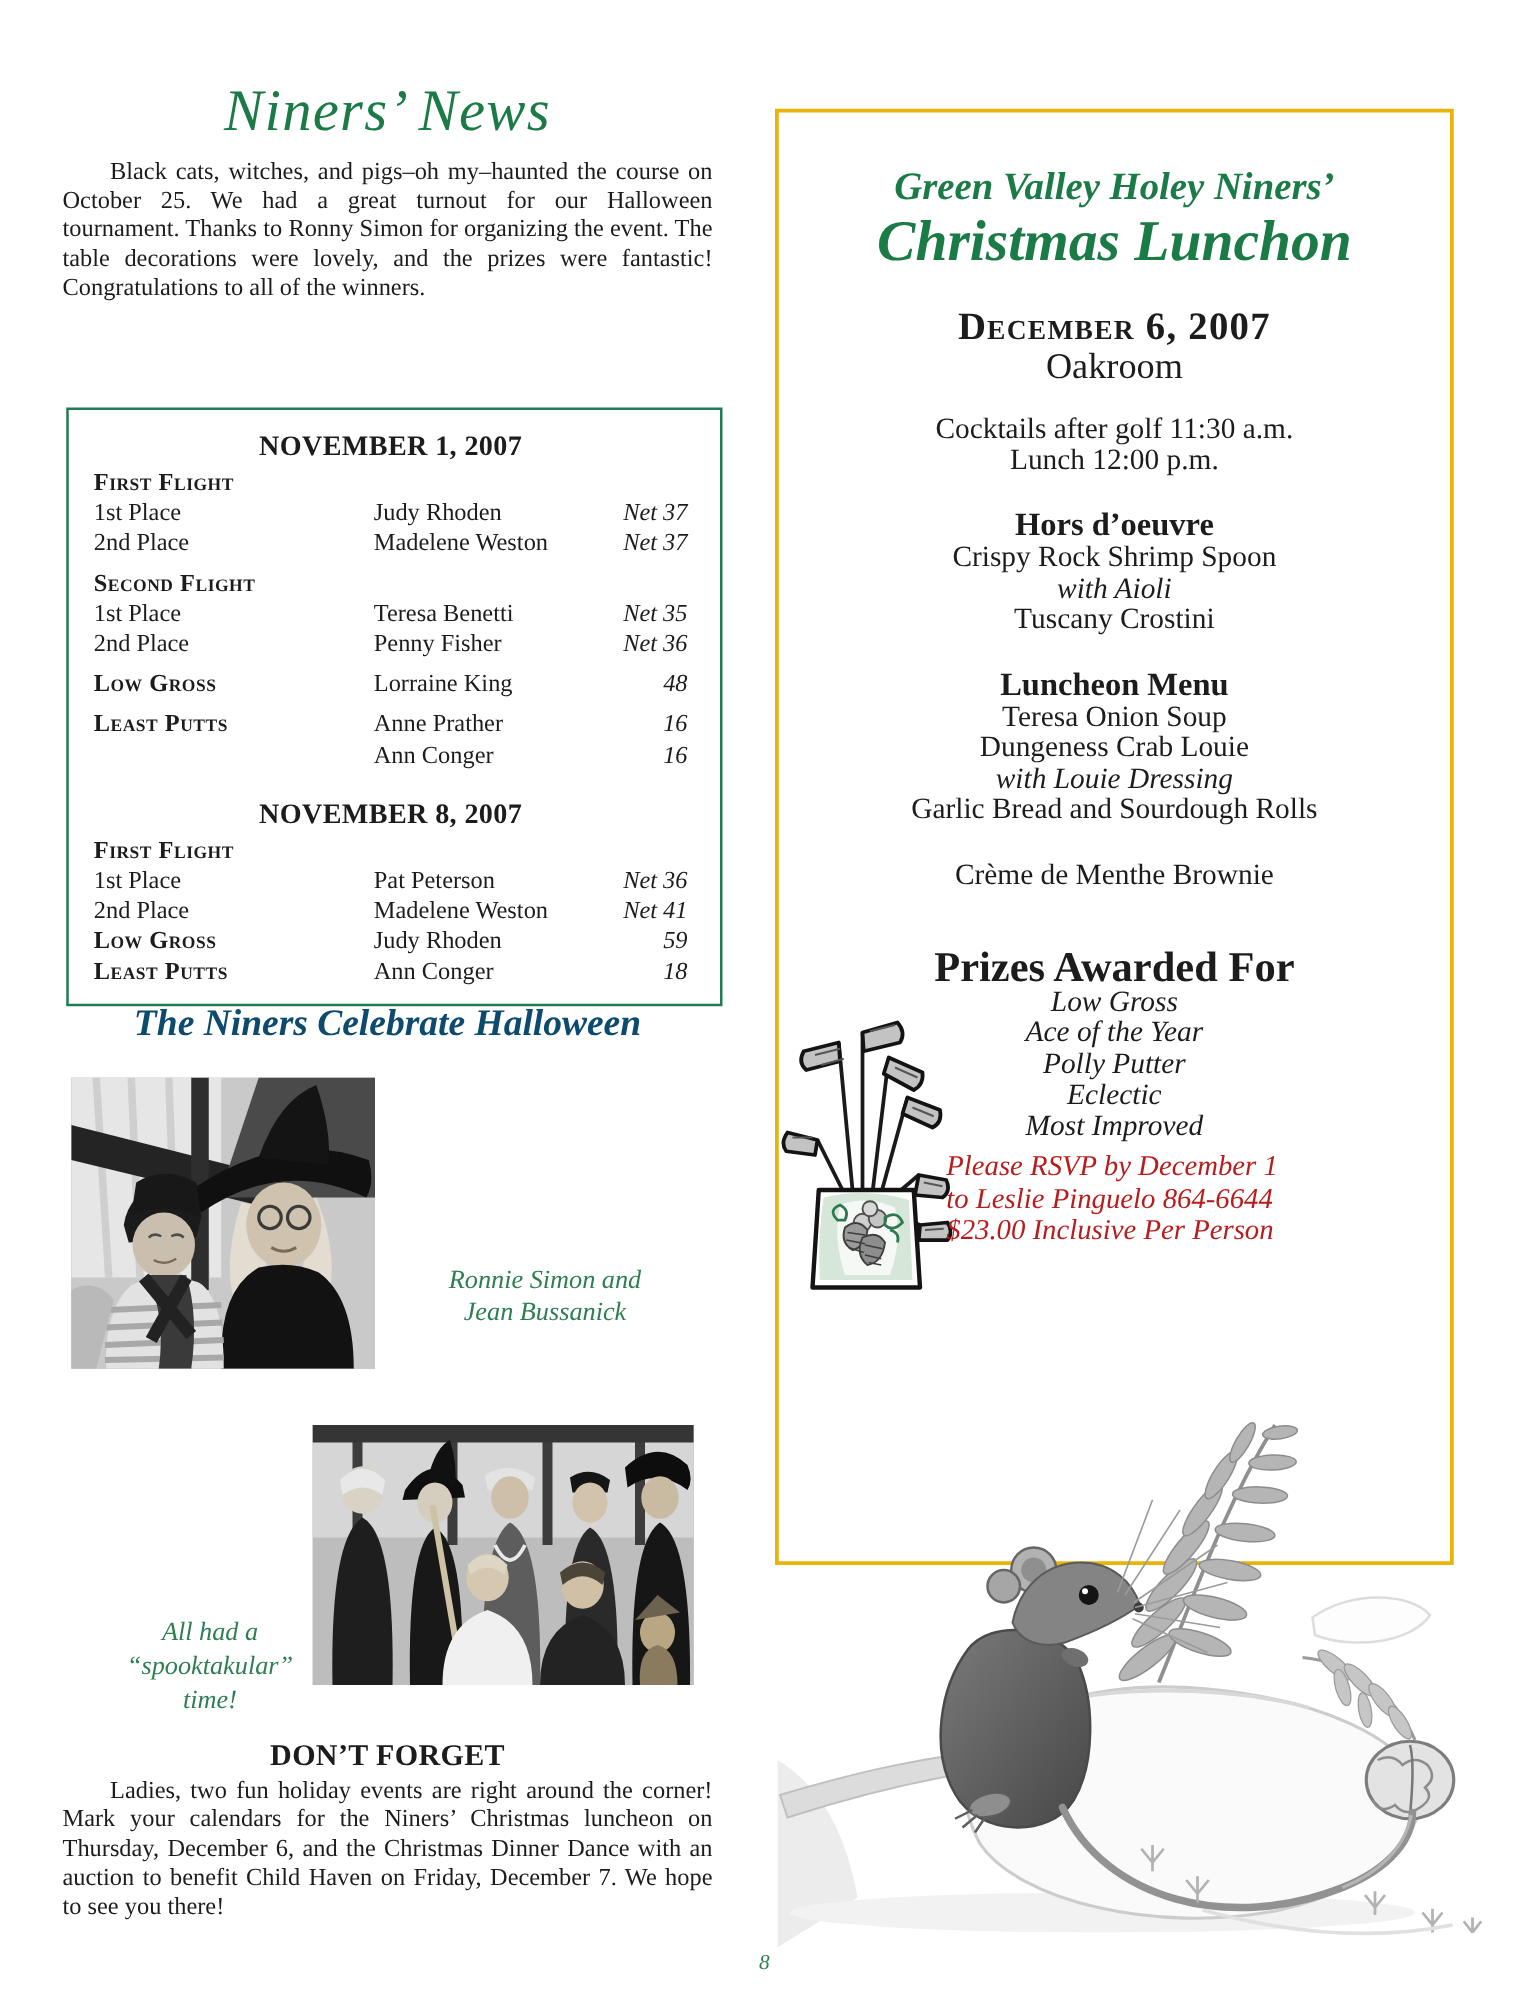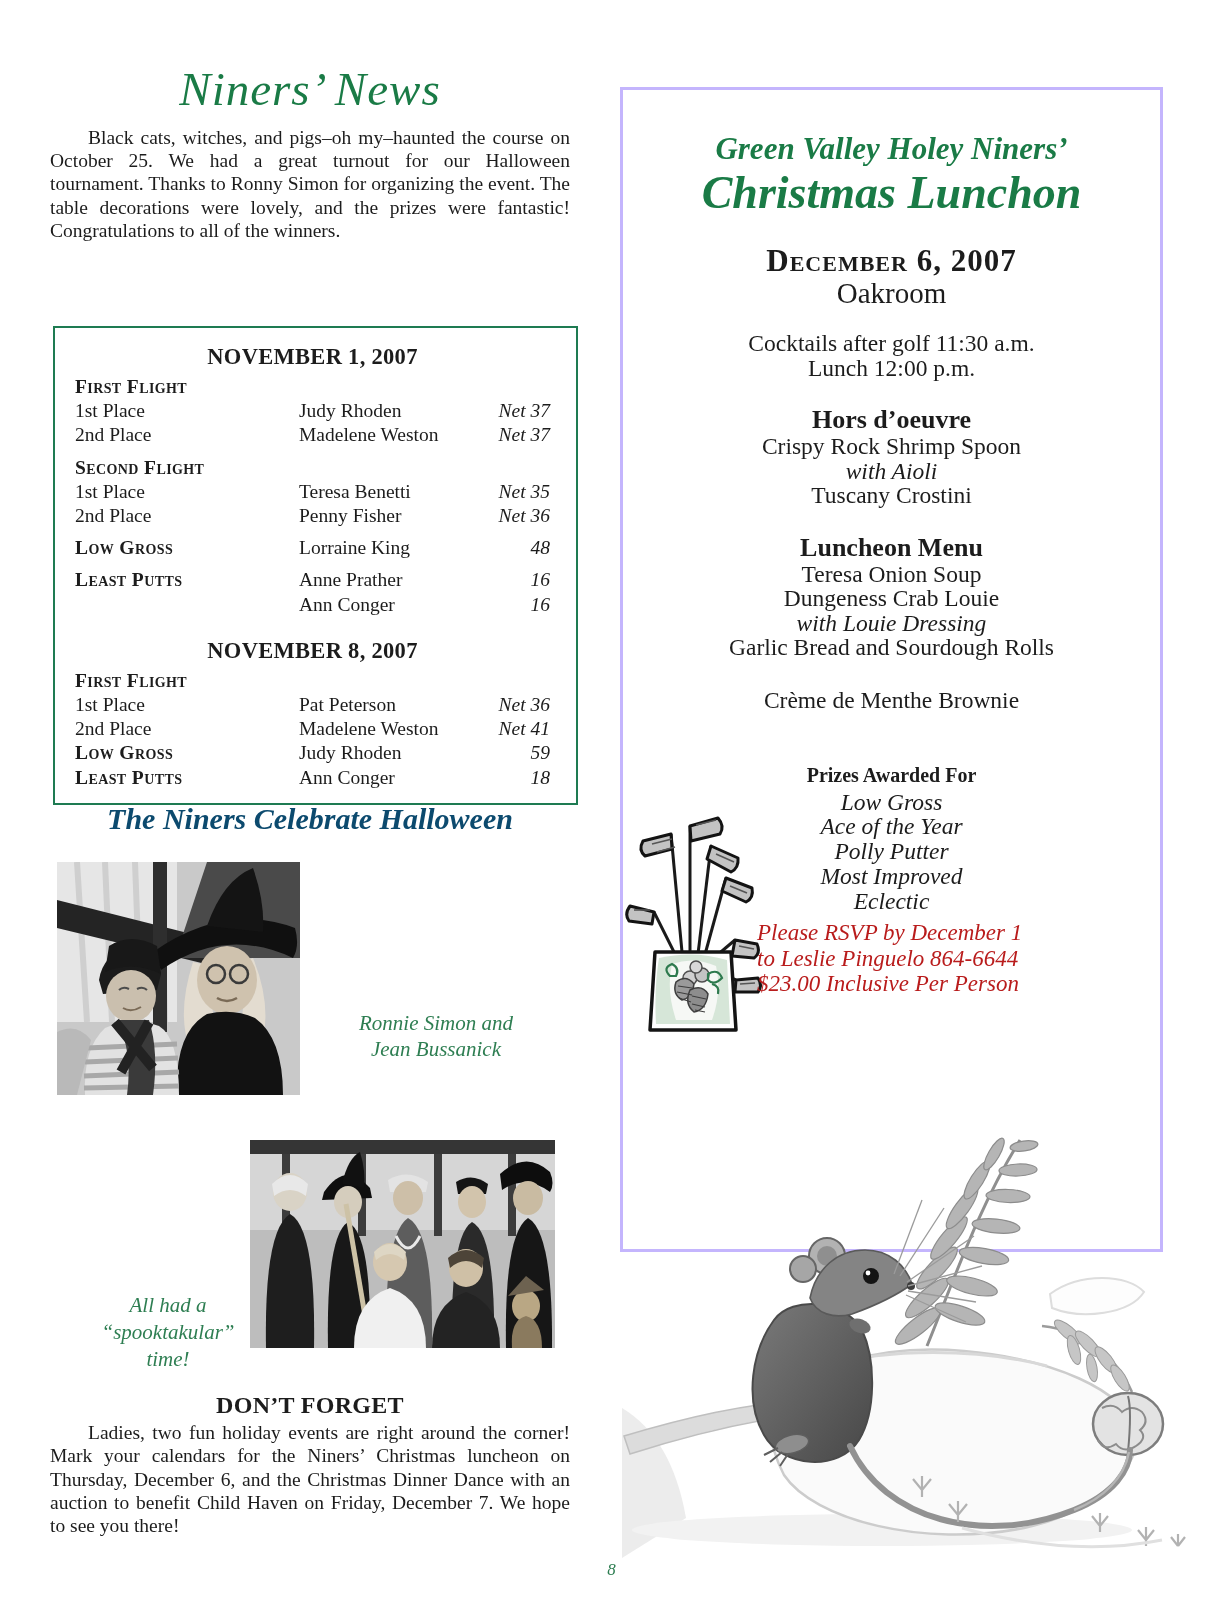--- a/index.html
+++ b/index.html
@@ -31,32 +31,32 @@
   .photo1{left:57px;top:862px;width:243px;height:233px;}
   .photo2{left:250px;top:1140px;width:305px;height:208px;}
   .caption{font-style:italic;color:#2e7e52;text-align:center;font-size:21px;line-height:26px;}
   .cap1{left:336px;top:1010px;width:200px;}
   .cap2{left:78px;top:1292px;width:180px;line-height:27px;}
 
   .df{left:50px;top:1394px;width:520px;}
   .df-heading{font-size:24px;font-weight:bold;text-align:center;margin:0 0 4px;letter-spacing:.3px;}
 
   
-  .xmas-box{left:620px;top:87px;width:543px;height:1165px;border:3px solid #c4b5fd;
+  .xmas-box{left:620px;top:87px;width:543px;height:1165px;border:3px solid #eab308;
     box-sizing:border-box;text-align:center;}
   .org-line{margin-top:42px;font-size:31px;line-height:34px;font-weight:bold;font-style:italic;color:#1a7b46;}
   .event-line{margin-top:2px;font-size:46px;line-height:50px;font-weight:bold;font-style:italic;color:#1a7b46;}
   .date-line{margin-top:26px;font-size:31px;line-height:33px;font-weight:bold;font-variant:small-caps;letter-spacing:1px;}
   .venue-line{font-size:29px;line-height:32px;}
   .times{margin-top:22px;font-size:23.5px;line-height:24.5px;}
   .menu-h{margin-top:25px;font-size:26px;line-height:29px;font-weight:bold;}
   .menu-l{font-size:23.5px;line-height:24.5px;}
   .it{font-style:italic;}
   .dessert{margin-top:27px;font-size:23.5px;}
-  .prizes-h{margin-top:46px;font-size:20px;line-height:30px;font-weight:bold;}
+  .prizes-h{margin-top:46px;font-size:34px;line-height:30px;font-weight:bold;}
   .prize-l{font-style:italic;font-size:23.5px;line-height:24.8px;}
   .rsvp{left:757px;top:920px;width:310px;text-align:left;font-style:italic;
     font-size:23px;line-height:25.5px;color:#b91c1c;}
 
   .golf-ill{left:624px;top:812px;width:138px;height:222px;}
   .mouse-ill{left:622px;top:1088px;width:566px;height:470px;}
 
   .pageno{left:0;top:1560px;width:1223px;text-align:center;
     font-size:17px;font-style:italic;color:#2e7e52;}
 </style>
@@ -254,22 +254,22 @@
     <div class="menu-h">Luncheon Menu</div>
     <div class="menu-l">Teresa Onion Soup</div>
     <div class="menu-l">Dungeness Crab Louie</div>
     <div class="menu-l it">with Louie Dressing</div>
     <div class="menu-l">Garlic Bread and Sourdough Rolls</div>
     <div class="dessert">Crème de Menthe Brownie</div>
     <div class="prizes-h">Prizes Awarded For</div>
     <div class="prize-l">Low Gross</div>
     <div class="prize-l">Ace of the Year</div>
     <div class="prize-l">Polly Putter</div>
+    <div class="prize-l">Eclectic</div>
     <div class="prize-l">Most Improved</div>
-    <div class="prize-l">Eclectic</div>
   </div>
 
   <div class="abs golf-ill">
     <svg width="138" height="222" viewBox="0 0 138 222">
       <g stroke="#1a1a1a" stroke-width="3" fill="none">
         <path d="M58,140 L47,22"></path>
           <path d="M66,142 L66,14"></path>
           <path d="M74,142 L87,34"></path>
         <path d="M80,146 L102,66"></path>
           <path d="M53,146 L30,100"></path>

